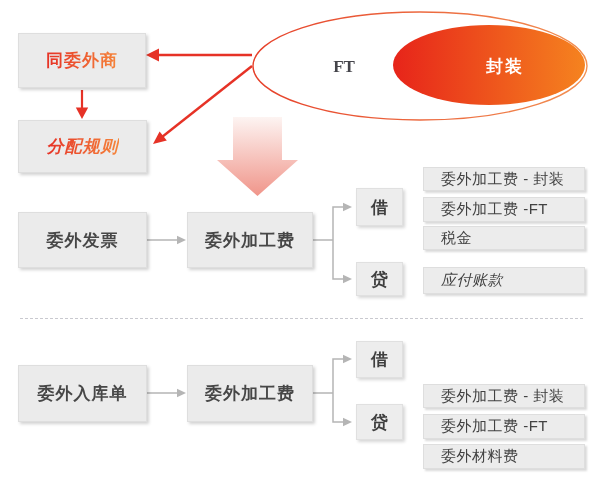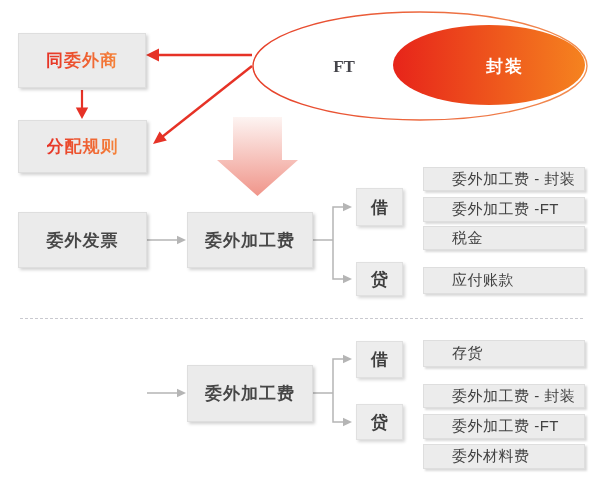--- a/index.html
+++ b/index.html
@@ -19,21 +19,21 @@
     position:absolute;display:flex;align-items:center;justify-content:center;
     background:#ededed;border:1px solid #e0e0e0;
     box-shadow:2px 2px 3px rgba(0,0,0,0.16);
     font-weight:bold;font-size:17px;color:#3f3f3f;
     box-sizing:border-box;
   }
   .item{
     position:absolute;display:flex;align-items:center;
     background:#ececec;border:1px solid #dedede;
     box-shadow:1.5px 1.5px 2px rgba(0,0,0,0.15);
-    font-size:15px;color:#424242;padding-left:28px;
+    font-size:15px;color:#424242;padding-left:17px;
     box-sizing:border-box;letter-spacing:0.5px;
   }
   .grad-text{color:#e8432c;}
   @supports ((-webkit-background-clip:text) or (background-clip:text)){
     .grad-text{
       background:linear-gradient(90deg,#e63226,#f5853b);
       -webkit-background-clip:text;background-clip:text;
       color:transparent;
     }
   }
@@ -107,38 +107,38 @@
       <polygon points="352,422 343,417.8 343,426.2" fill="#b5b5b5"></polygon>
     </g>
   </svg>
 
   <div class="ellipse-label ft-label" style="left:320px;top:56px;width:48px;height:22px;font-family:Liberation Serif, serif;">FT</div>
   <div class="ellipse-label pkg-label" style="left:465px;top:55px;width:80px;height:22px;text-align:center;">封装</div>
 
   <div class="box" style="left:18px;top:33px;width:128px;height:55px;">
     <span class="grad-text">同委外商</span>
   </div>
-  <div class="box" style="left:18px;top:120px;width:129px;height:53px;">
+  <div class="box" style="left:18px;top:120px;width:129px;height:53px;font-style:italic;">
     <span class="grad-text">分配规则</span>
   </div>
 
   <div class="box" style="left:18px;top:212px;width:129px;height:56px;">委外发票</div>
   <div class="box" style="left:187px;top:212px;width:126px;height:56px;">委外加工费</div>
   <div class="minibox" style="left:356px;top:188px;width:47px;height:38px;">借</div>
   <div class="minibox" style="left:356px;top:262px;width:47px;height:34px;">贷</div>
 
   <div class="item" style="left:423px;top:167px;width:162px;height:24px;">委外加工费 - 封装</div>
   <div class="item" style="left:423px;top:197px;width:162px;height:25px;">委外加工费 -FT</div>
   <div class="item" style="left:423px;top:226px;width:162px;height:24px;">税金</div>
-  <div class="item" style="left:423px;top:267px;width:162px;height:27px;">应付账款</div>
+  <div class="item" style="left:423px;top:267px;width:162px;height:27px;font-style:italic;">应付账款</div>
 
   <div class="divider"></div>
 
+  <div class="box" style="left:18px;top:365px;width:129px;height:57px;">委外入库单</div>
   <div class="box" style="left:187px;top:365px;width:126px;height:57px;">委外加工费</div>
   <div class="minibox" style="left:356px;top:341px;width:47px;height:37px;">借</div>
   <div class="minibox" style="left:356px;top:404px;width:47px;height:36px;">贷</div>
 
-  <div class="item" style="left:423px;top:340px;width:162px;height:27px;">存货</div>
   <div class="item" style="left:423px;top:384px;width:162px;height:24px;">委外加工费 - 封装</div>
   <div class="item" style="left:423px;top:414px;width:162px;height:25px;">委外加工费 -FT</div>
   <div class="item" style="left:423px;top:444px;width:162px;height:25px;">委外材料费</div>
 
 </div>
 
 </body></html>

